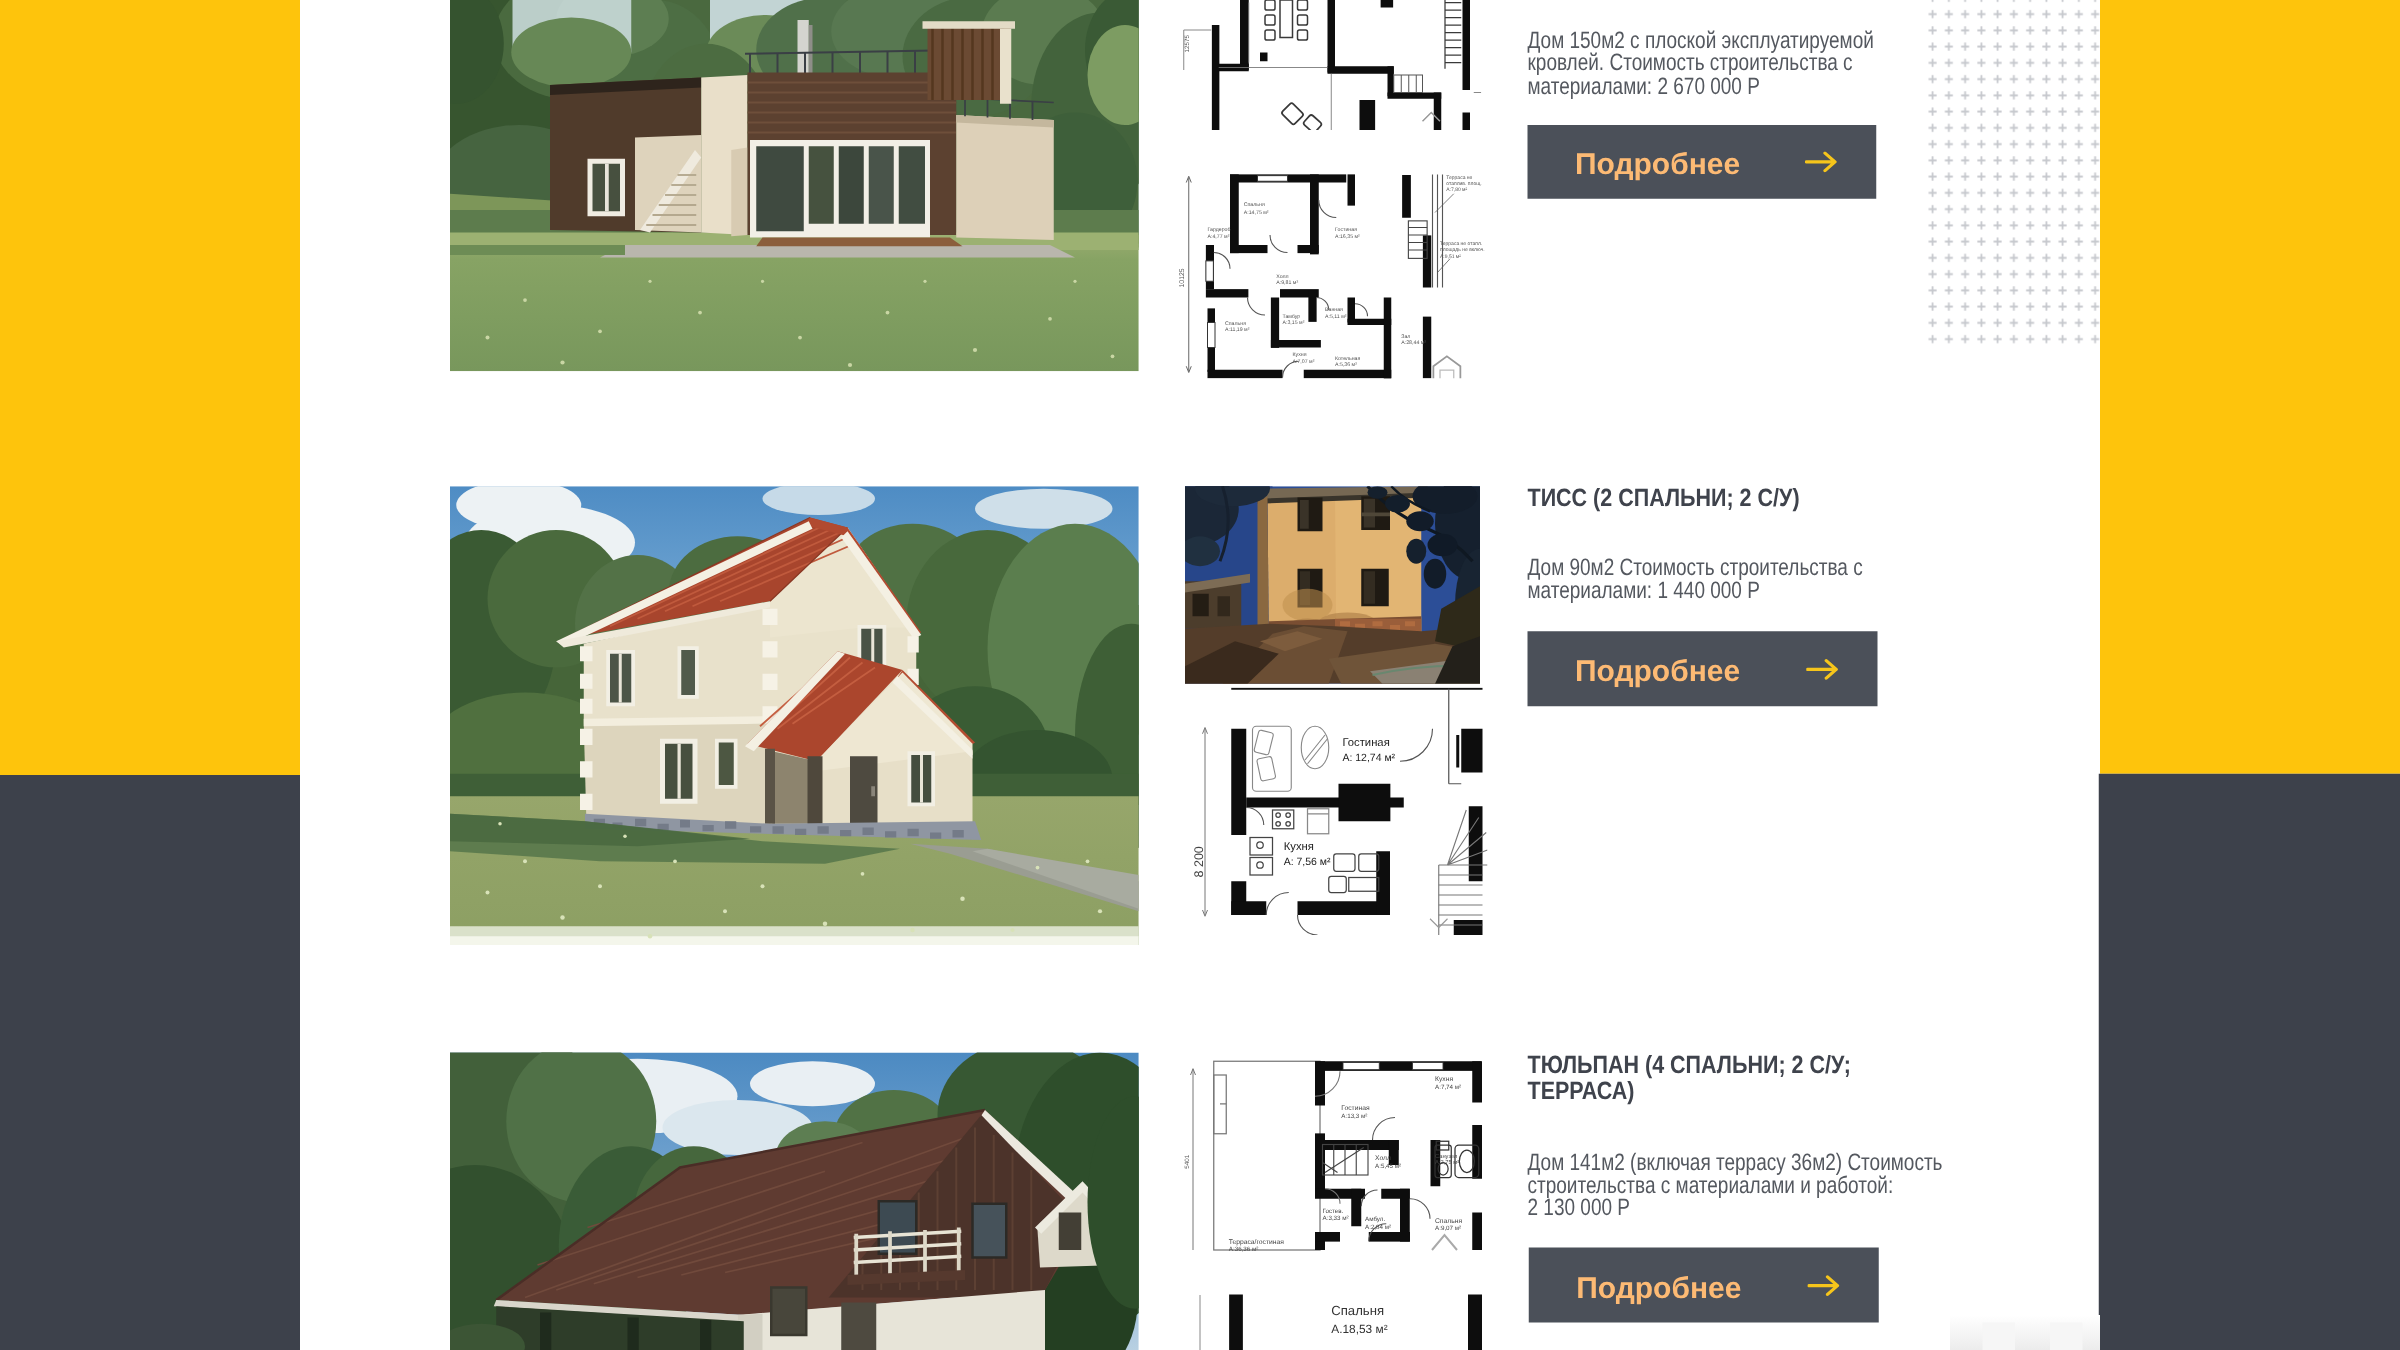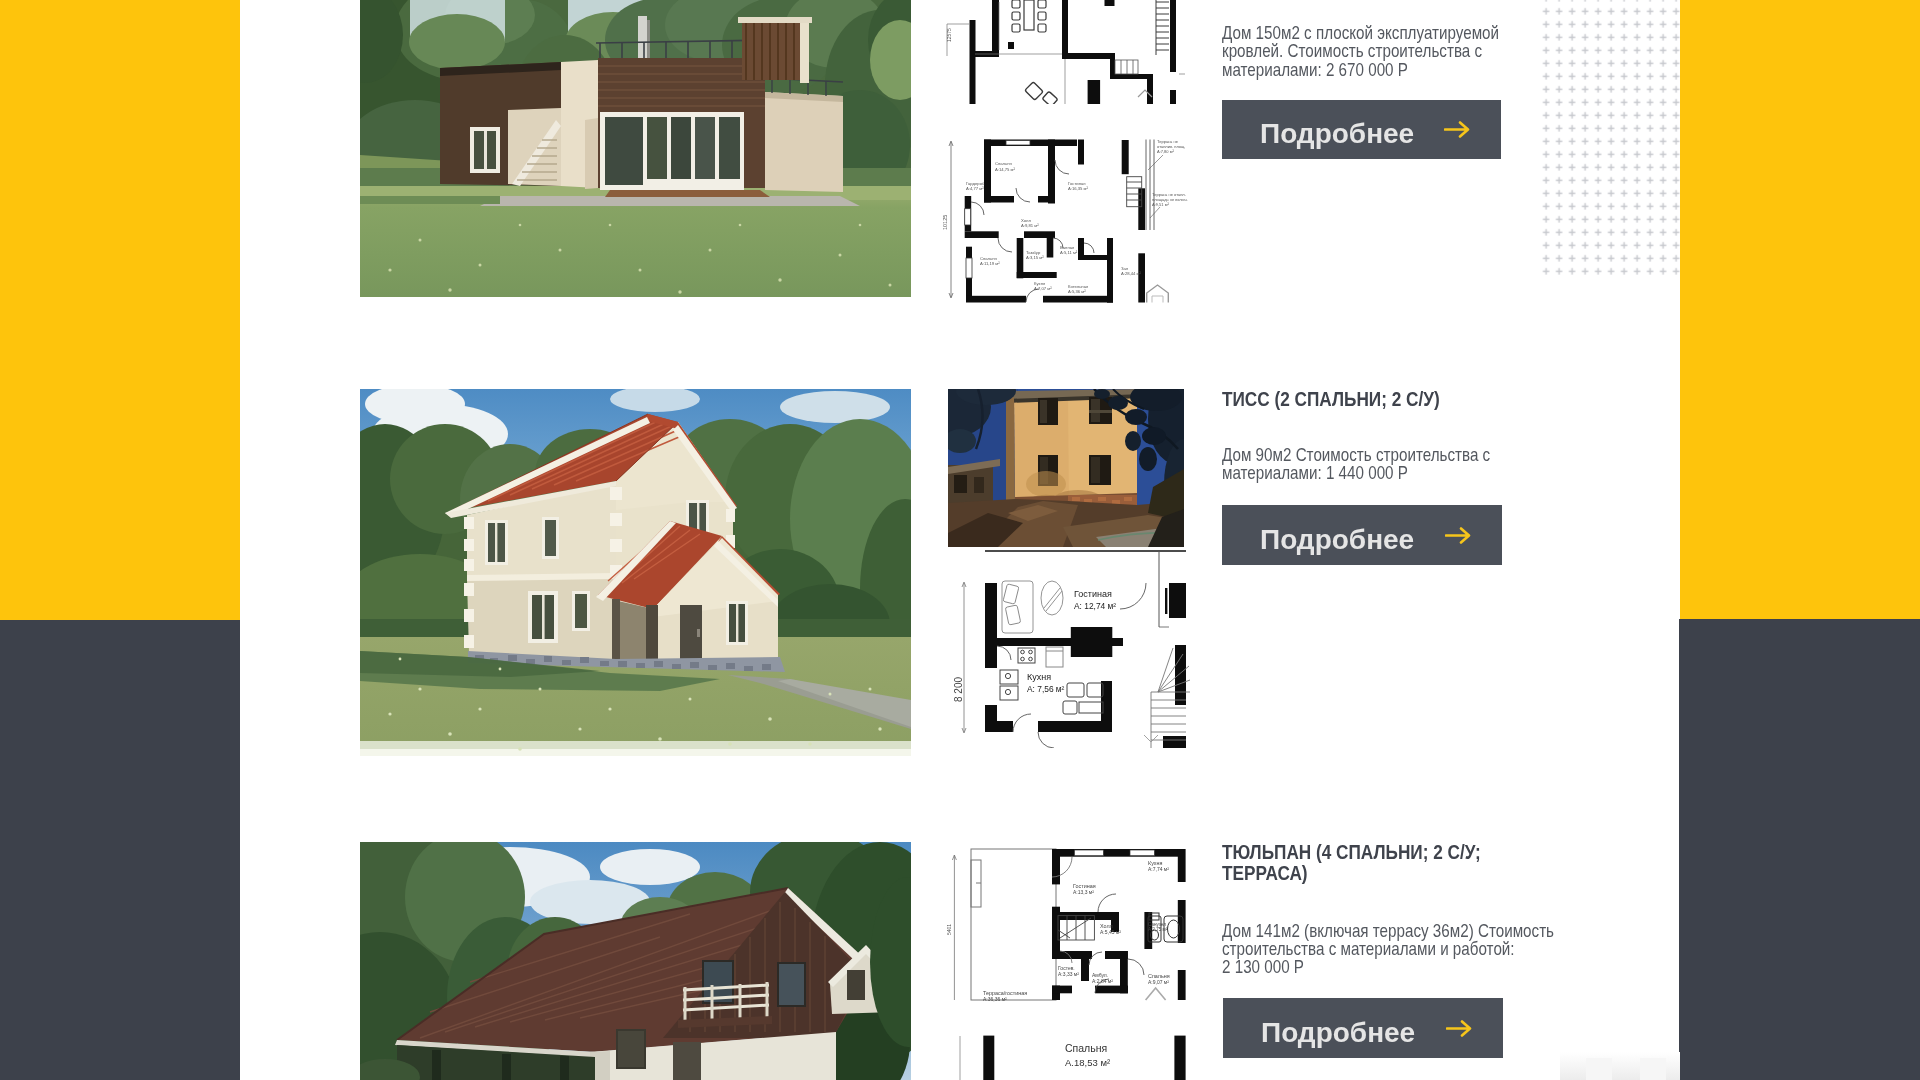--- a/index.html
+++ b/index.html
@@ -4,21 +4,21 @@
 <title>Проекты домов</title>
 <style>
   * { margin:0; padding:0; box-sizing:border-box; }
   html,body { width:1920px; height:1080px; overflow:hidden; background:#ffffff;
     font-family:"Liberation Sans", sans-serif; }
   .abs { position:absolute; }
   body { position:relative; }
   .desc { color:#54585f; font-size:19px; line-height:18.4px; transform:scaleX(0.8); transform-origin:0 0; white-space:nowrap; }
   .title { color:#3f434c; font-size:20px; font-weight:bold; line-height:21px; transform:scaleX(0.86); transform-origin:0 0; white-space:nowrap; }
   .btn { background:#4b5059; }
-  .btn .lbl { color:#e5e5e5; font-weight:bold; font-size:28px; }
+  .btn .lbl { color:#fdba74; font-weight:bold; font-size:24px; }
 </style>
 </head>
 <body>
 
 <div class="abs" style="left:0;top:0;width:240px;height:620px;background:#fec40c;"></div>
 
 <div class="abs" style="left:0;top:620px;width:240px;height:460px;background:#3d414b;"></div>
 
 <div class="abs" style="left:1680px;top:0;width:240px;height:619px;background:#fec40c;"></div>
 

